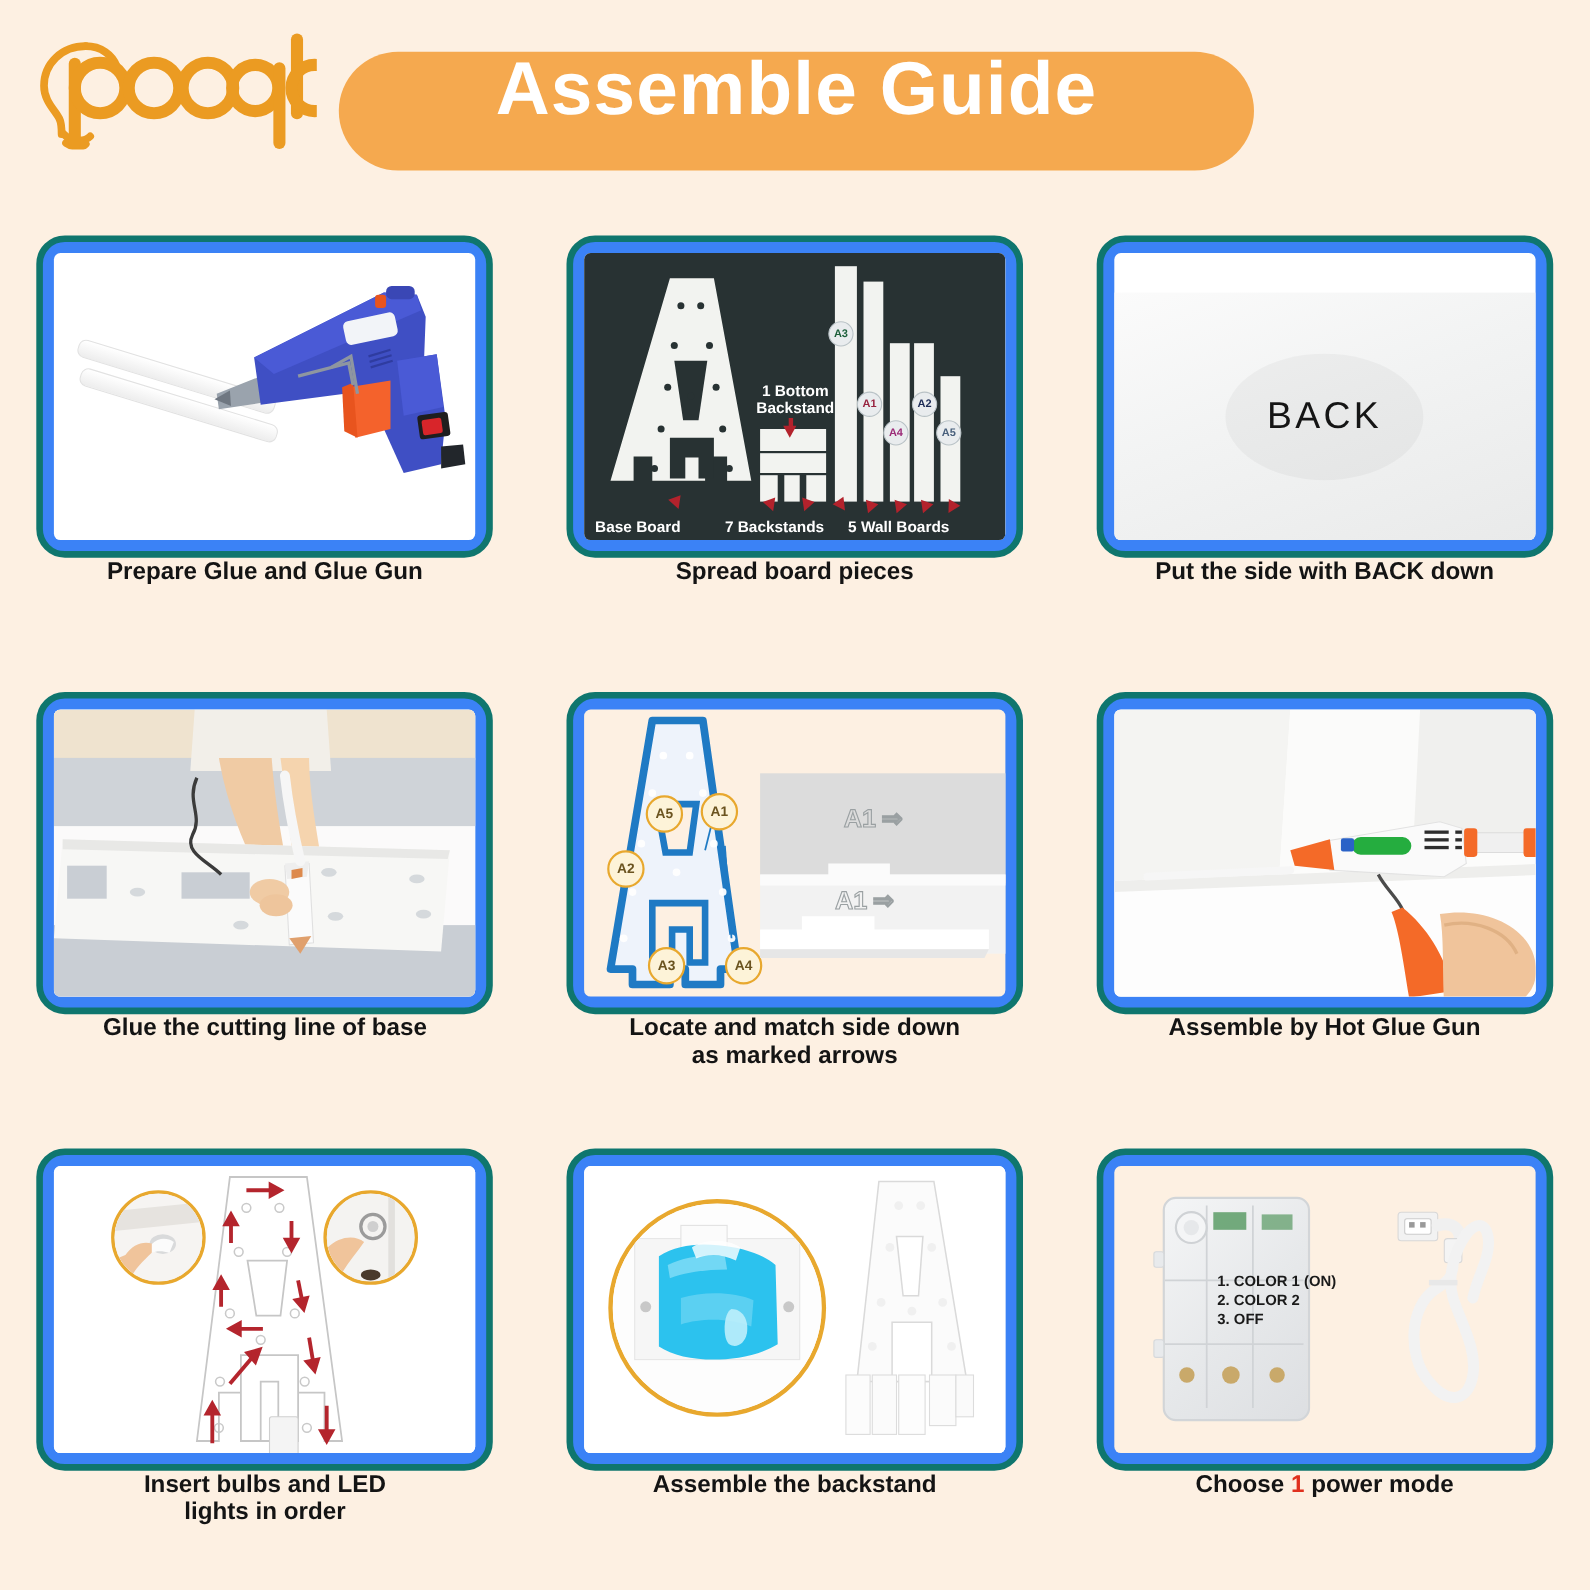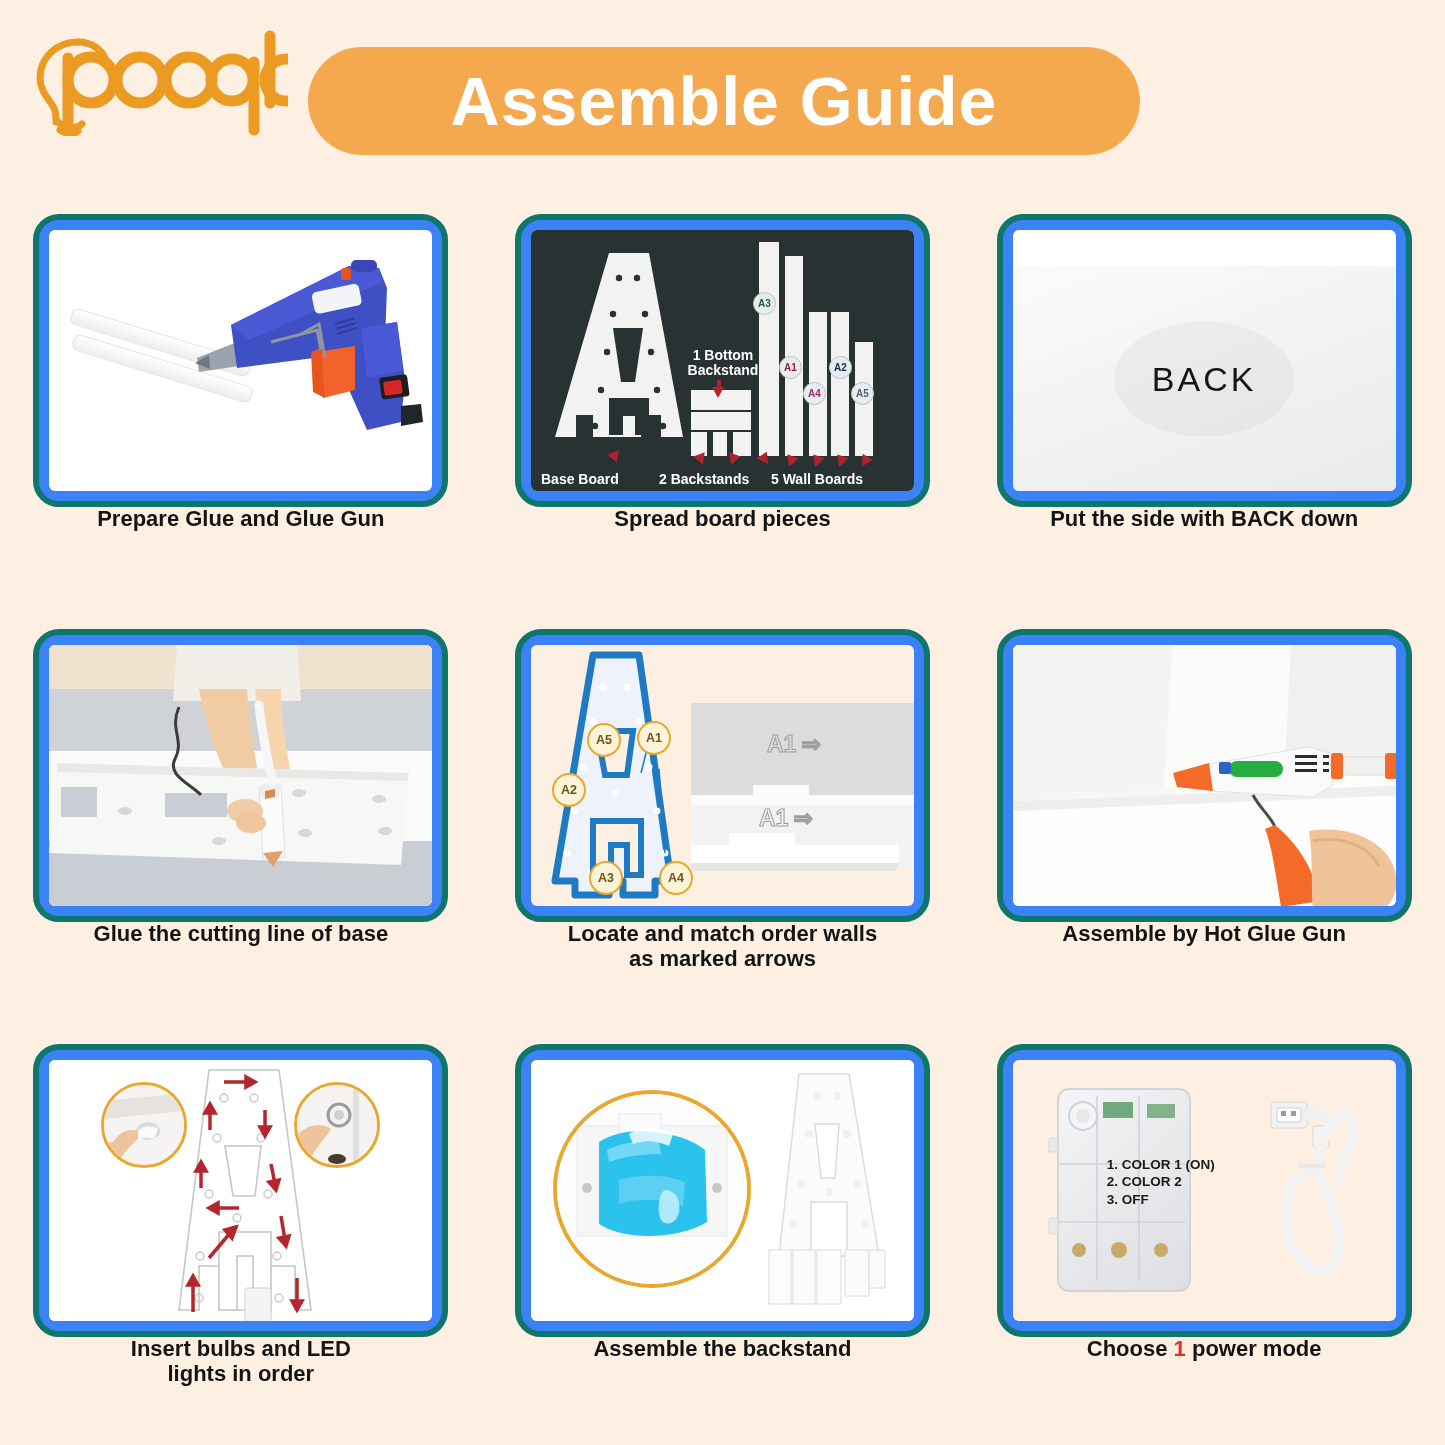--- a/index.html
+++ b/index.html
@@ -34,21 +34,21 @@
 
   .title-pill {
     position: absolute;
     left: 308px;
     top: 47px;
     width: 832px;
     height: 108px;
     background: #f5a94f;
     border-radius: 54px;
     display: flex;
-    align-items: center;
+    align-items: flex-start;
     justify-content: center;
   }
   .title-pill .title-text {
     color: #ffffff;
     font-size: 68px;
     font-weight: bold;
     letter-spacing: 1px;
     line-height: 1;
     font-family: "Liberation Sans", sans-serif;
   }
@@ -382,21 +382,21 @@
             </div>
 
           <div class="bd-label bd-mid" style="left:148px;top:118px;width:88px;">
             <div>1 Bottom</div>
             <div>Backstand</div>
           </div>
           <div class="ar-stem" style="left:186px;top:150px;height:10px;"></div>
           <div class="ar-red" style="left:181px;top:157px;"></div>
 
           <div class="bd-label bd-bottom" style="left:10px;">Base Board</div>
-          <div class="bd-label bd-bottom" style="left:128px;">2 Backstands</div>
+          <div class="bd-label bd-bottom" style="left:128px;">7 Backstands</div>
           <div class="bd-label bd-bottom" style="left:240px;">5 Wall Boards</div>
 
           <div class="ar-red" style="left:78px;top:222px;transform:rotate(-20deg)"></div>
           <div class="ar-red" style="left:164px;top:224px;transform:rotate(-20deg)"></div>
           <div class="ar-red" style="left:196px;top:224px;transform:rotate(20deg)"></div>
           <div class="ar-red" style="left:228px;top:224px;transform:rotate(-35deg)"></div>
           <div class="ar-red" style="left:254px;top:226px;transform:rotate(20deg)"></div>
           <div class="ar-red" style="left:280px;top:226px;transform:rotate(20deg)"></div>
           <div class="ar-red" style="left:304px;top:226px;transform:rotate(20deg)"></div>
           <div class="ar-red" style="left:328px;top:226px;transform:rotate(30deg)"></div>
@@ -517,21 +517,21 @@
           <span>A1</span>
             <span>⇒</span>
         </div>
         <div class="a1-box" style="left:228px;top:160px;">
           <span>A1</span>
             <span>⇒</span>
         </div>
       </div>
     </div>
     <div class="caption">
-      <div>Locate and match order walls</div>
+      <div>Locate and match side down</div>
       <div>as marked arrows</div>
     </div>
   </div>
 
   <div class="cell">
     <div class="panel">
       <div class="photo">
         <svg width="395" height="273" viewBox="0 0 395 273" style="position:absolute;left:0;top:0">
           <rect width="395" height="273" fill="#fcfcfb"></rect>
 

